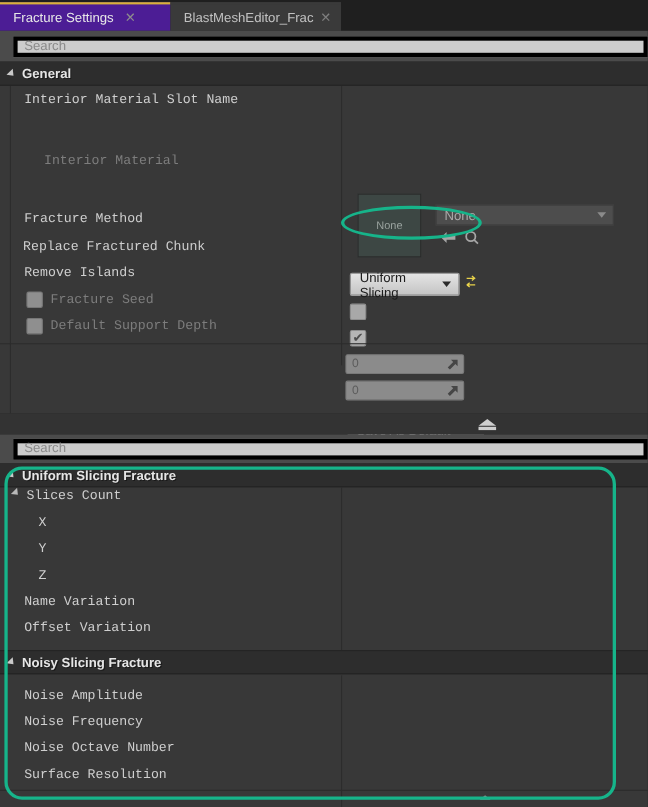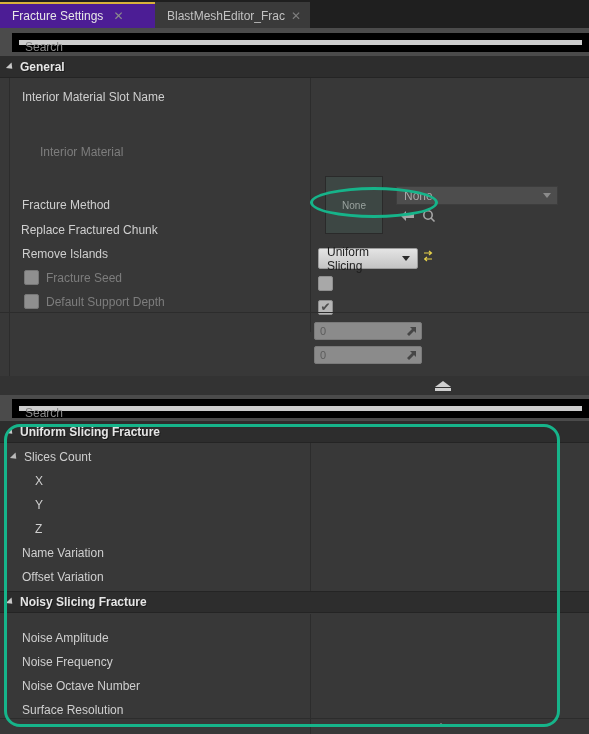--- a/index.html
+++ b/index.html
@@ -52,22 +52,22 @@
   
   .searchwrap {
     position: absolute;
     background: #4b4b4b;
     display: flex; align-items: center;
     padding: 3px 0 3px 12px;
   }
   .searchbox {
     flex: 1; height: 19px;
     background: #cccccc;
-    border: 7px solid #000000;
-    display: flex; align-items: flex-start;
+    border: 4px solid #000000;
+    display: flex; align-items: flex-end;
     padding-left: 6px;
     font-size: 12px;
     color: #8a8a8a;
   }
 
   
   .panel {
     position: absolute;
     background: #383838;
     left: 0;
@@ -90,23 +90,24 @@
   }
   .cat-title {
     font-size: 12px;
     font-weight: bold;
     color: #e6e6e6;
     text-shadow: 1px 1px 0 #1a1a1a;
   }
 
   .row {
     position: relative;
-    display: flex; align-items: center;
+    display: flex; align-items: flex-start;
     height: 25px;
     padding-left: 22px;
+    font-family: Liberation Mono, monospace;
   }
   .row .lbl {
     font-size: 12px;
     color: #cfcfcf;
     white-space: nowrap;
   }
   .row .lbl.dim { color: #7d7d7d; }
 
   .divider-v {
     position: absolute;

